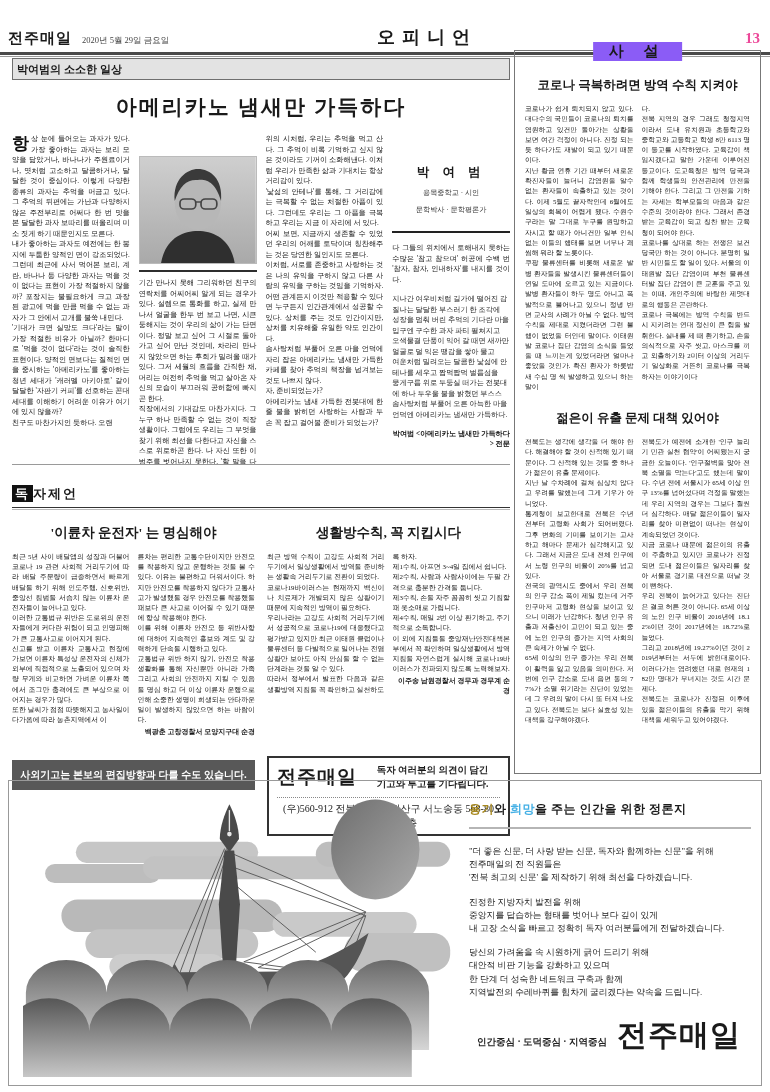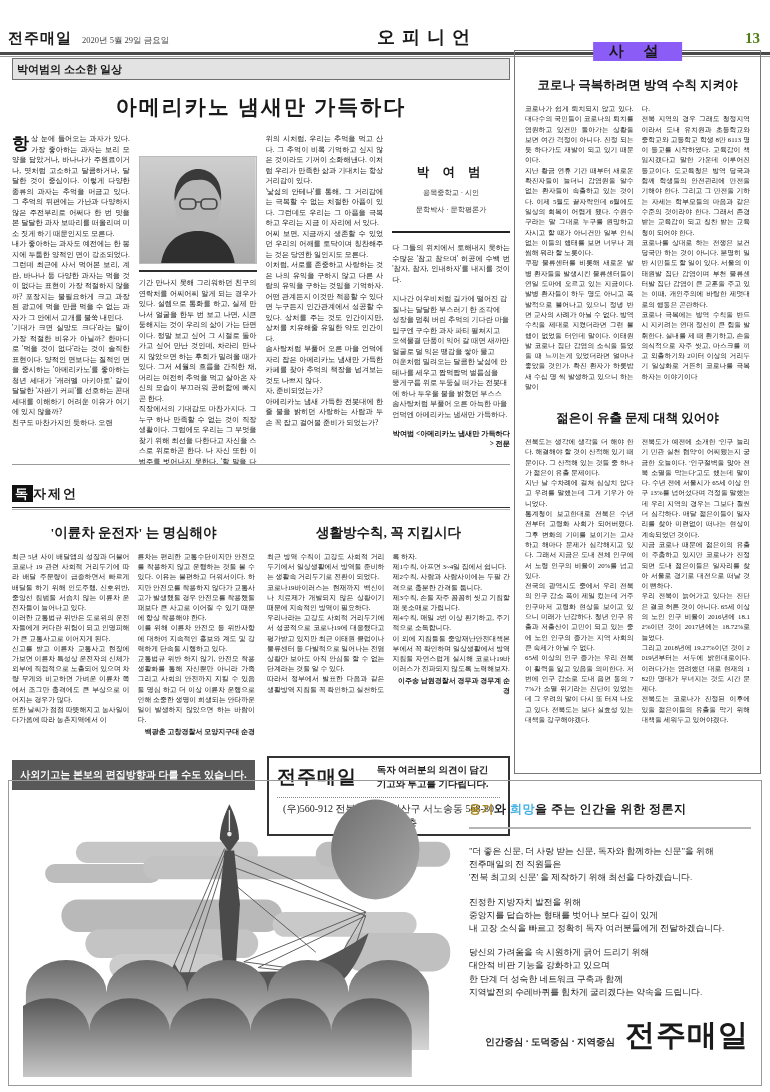--- a/index.html
+++ b/index.html
@@ -6,21 +6,21 @@
   body{width:770px;height:1092px;position:relative;overflow:hidden;
        font-family:"Liberation Serif","DejaVu Serif",serif;color:#1a1a1a;
        -webkit-font-smoothing:antialiased;}
   .abs{position:absolute;}
   
   .masthead{left:0;top:0;width:770px;}
   .mh-row{display:flex;align-items:baseline;padding:7px 10px 0 8px;}
   .mh-name{font-size:15px;font-weight:bold;letter-spacing:1px;font-family:"Liberation Sans",sans-serif;}
   .mh-date{font-size:8.5px;color:#444;margin-left:10px;}
   .mh-section{flex:1;text-align:center;font-size:18px;font-weight:bold;letter-spacing:7px;margin-left:-60px;margin-top:18px;}
-  .mh-page{font-size:15px;font-weight:bold;color:#4d7c0f;}
+  .mh-page{font-size:15px;font-weight:bold;color:#ec4899;}
   .mh-rule1{height:3px;background:#4a4a4a;margin-top:3px;}
   .mh-rule2{height:1px;background:#9a9a9a;margin-top:1px;}
   
   .feature{left:12px;top:58px;width:498px;}
   .kicker{height:20px;line-height:20px;background:#e3e3e3;border:1px solid #6f6f6f;
           font-size:11px;font-weight:bold;padding-left:4px;font-family:"Liberation Sans",sans-serif;}
   .f-title{margin-top:13px;text-align:center;font-size:21px;font-weight:bold;letter-spacing:2px;}
   .f-cols{margin-top:13px;display:flex;gap:9px;}
   .f-col{flex:1 1 0;height:334px;overflow:hidden;}
   .coltext{font-size:7.2px;line-height:10.5px;text-align:justify;word-break:break-all;white-space:pre-line;color:#111;}
@@ -67,21 +67,21 @@
   .ed1 .ed-col{height:296px;}
   .ed2 .ed-col{height:318px;}
   
   .ad{left:8px;top:780px;width:752px;height:304px;border:1px solid #999;}
   .ad-illu{position:absolute;left:14px;top:8px;width:432px;height:288px;}
   .ad-right{position:absolute;left:460px;top:20px;width:292px;}
   .ad-title{font-size:12px;font-weight:bold;letter-spacing:.5px;}
   .gold{color:#a8891f;} .blue{color:#45b0e5;}
   .ad-rule{height:2px;background:#b5b5b5;margin:9px 10px 16px 0;}
   .ad-p{font-size:8.8px;line-height:13.2px;color:#222;white-space:pre-line;margin-bottom:11px;}
-  .ad-bottom{margin-top:16px;display:flex;align-items:baseline;justify-content:flex-end;gap:10px;padding-right:12px;}
+  .ad-bottom{margin-top:16px;display:flex;align-items:baseline;justify-content:center;gap:10px;padding-right:12px;}
   .ad-slogan{font-size:9.5px;font-weight:bold;color:#222;}
   .ad-logo{font-size:30px;font-weight:900;letter-spacing:1px;font-family:"Liberation Sans",sans-serif;}
 </style>
 </head>
 <body>
 
 <div class="abs masthead">
   <div class="mh-row">
     <span class="mh-name">전주매일</span>
     <span class="mh-date">2020년 5월 29일 금요일</span>

